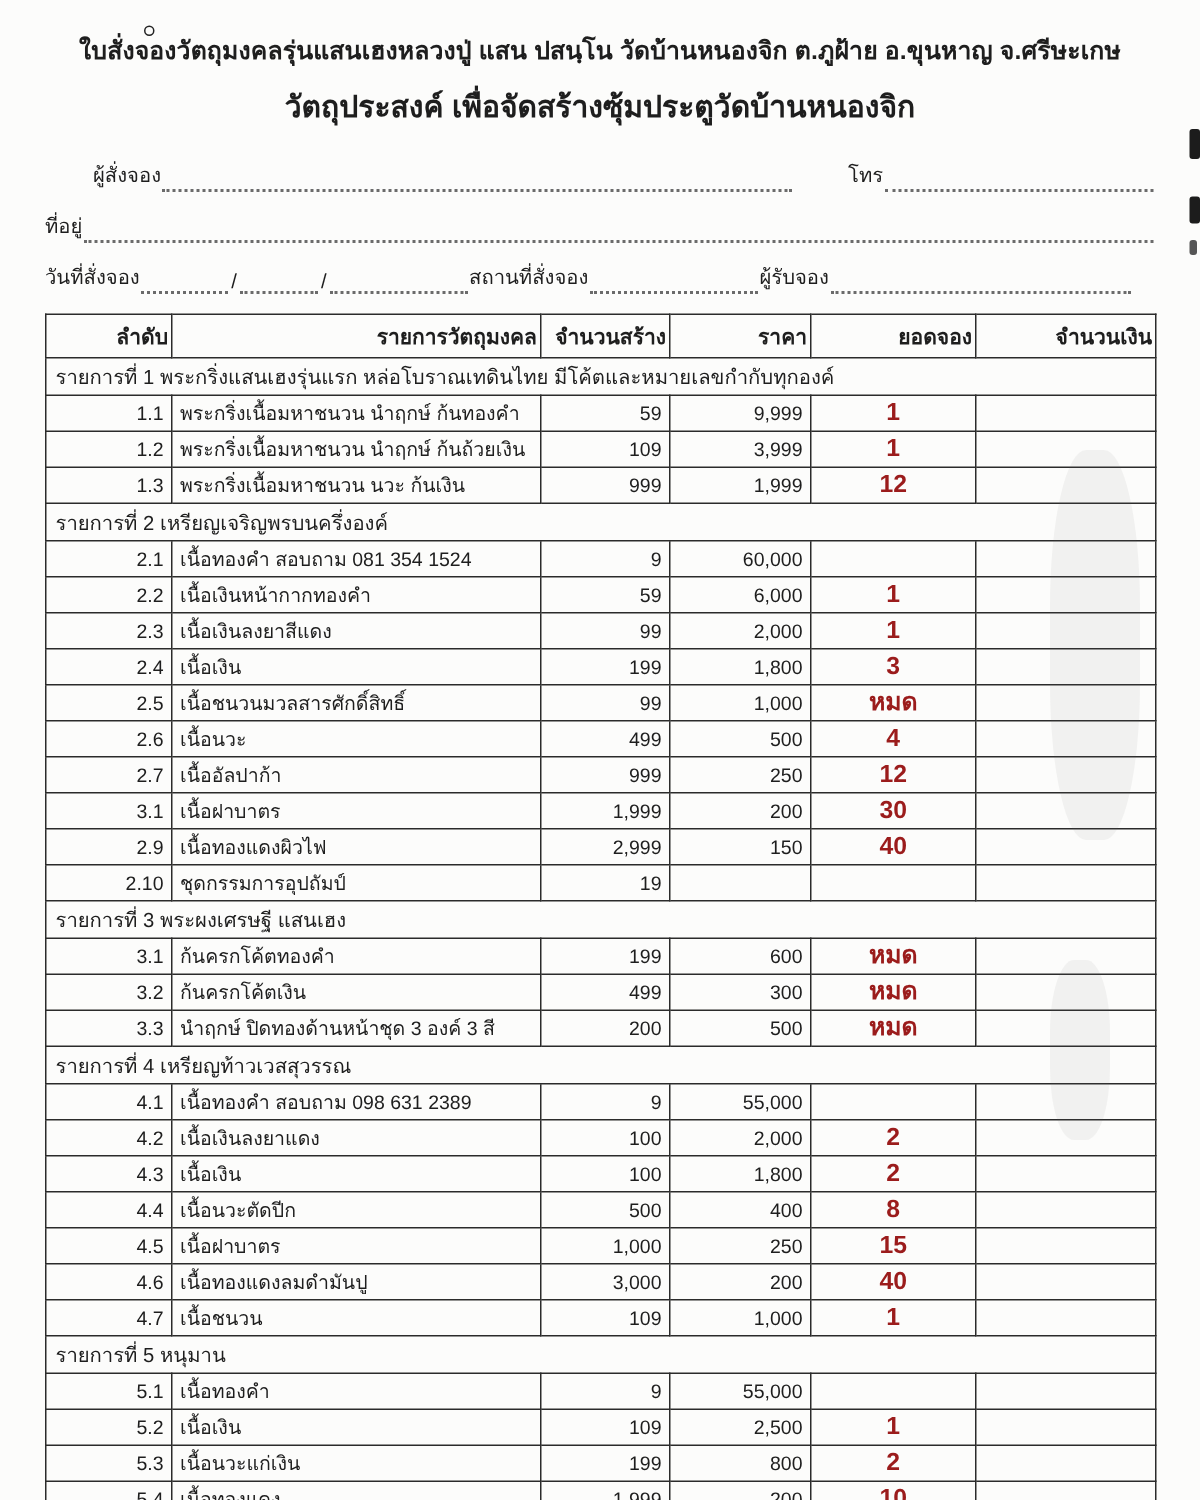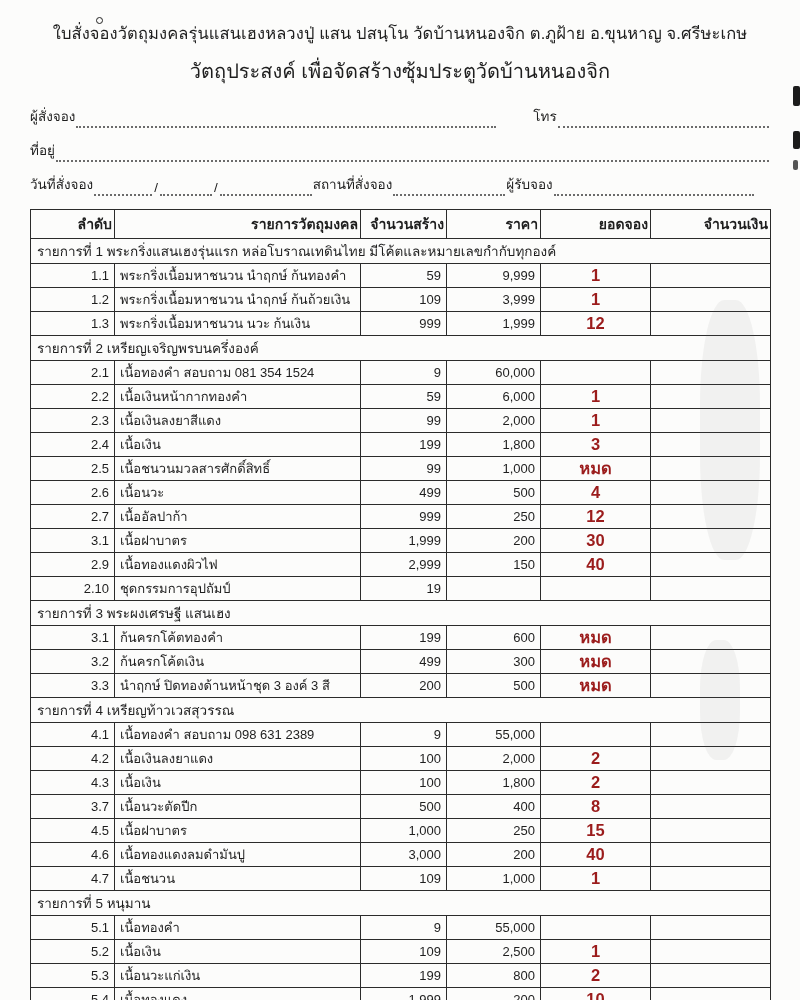--- a/index.html
+++ b/index.html
@@ -11,37 +11,37 @@
     position:relative;
     overflow:hidden;
   }
   .page{
     position:absolute;inset:0;
     background:#fcfcfb;
     padding:12px 30px 0 30px;
     box-sizing:border-box;
   }
   
-  .title{ text-align:center; font-weight:normal; margin-top:8px;}
+  .title{ text-align:center; font-weight:bold; margin-top:8px;}
   .title .t1{ font-size:16.5px; letter-spacing:.1px;}
   .title .t2{ font-size:20px; margin-top:9px;}
   .ring-mark{
     position:absolute; left:96px; top:17px; width:5px; height:5px;
     border:1.5px solid #222; border-radius:50%;
   }
   
   .fields{ margin-top:18px; font-size:13.5px; }
   .frow{ display:flex; align-items:flex-end; margin-top:11px; }
   .frow .lbl{ white-space:nowrap; padding-bottom:1px;}
   .dots{ border-bottom:2px dotted #6b6b6b; height:13px; margin:0 1px; }
   .grow{ flex:1; }
   .w60{ width:58px;} .w55{ width:52px;} .w85{ width:92px;}
   .w110{ width:112px;} .w200{ width:200px;}
   .slash{ padding:0 1px 1px 1px; }
-  .indent1{ }
+  .indent1{ margin-left:32px; }
   .gap-tel{ width:36px; }
   
   table.order{
     width:740px; margin-top:13px;
     border-collapse:collapse; table-layout:fixed;
     font-size:13px;
   }
   table.order col.c1{width:84px;}
   table.order col.c2{width:246px;}
   table.order col.c3{width:86px;}
@@ -294,21 +294,21 @@
         </tr>
         <tr class="data-row">
           <td class="c-no">4.3</td>
           <td class="c-item">เนื้อเงิน</td>
           <td class="c-qty">100</td>
           <td class="c-price">1,800</td>
           <td class="c-res">2</td>
           <td class="c-amt"></td>
         </tr>
         <tr class="data-row">
-          <td class="c-no">3.7</td>
+          <td class="c-no">4.4</td>
           <td class="c-item">เนื้อนวะตัดปีก</td>
           <td class="c-qty">500</td>
           <td class="c-price">400</td>
           <td class="c-res">8</td>
           <td class="c-amt"></td>
         </tr>
         <tr class="data-row">
           <td class="c-no">4.5</td>
           <td class="c-item">เนื้อฝาบาตร</td>
           <td class="c-qty">1,000</td>

